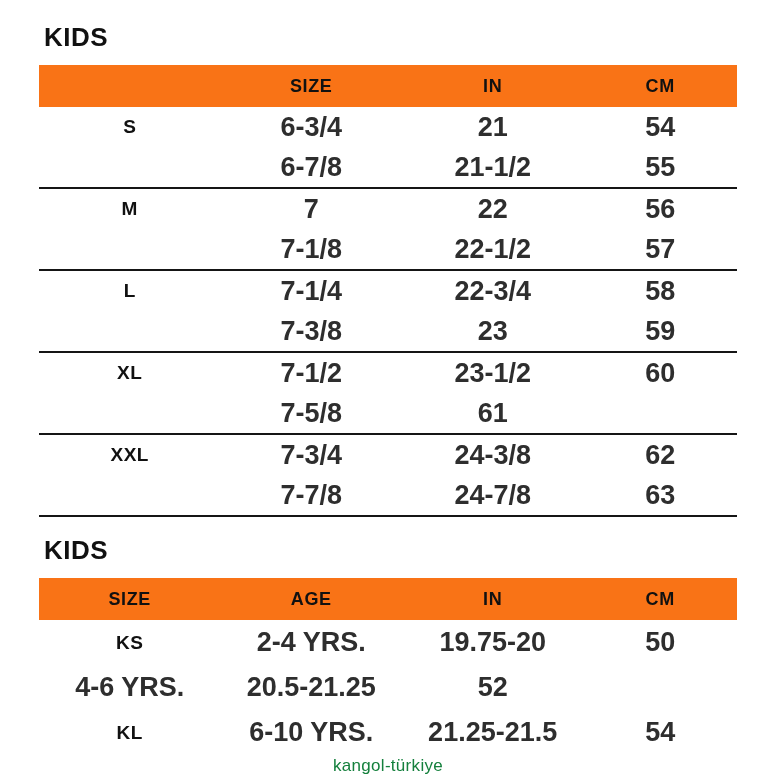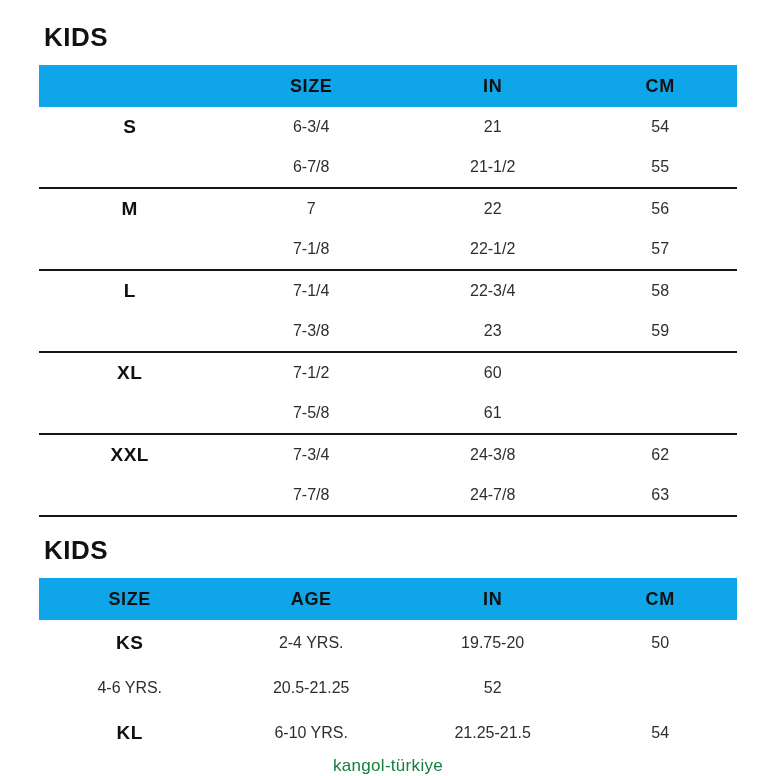--- a/index.html
+++ b/index.html
@@ -29,43 +29,43 @@
   }
   .size-table {
     width: 100%;
   }
   .grid-row {
     display: grid;
     grid-template-columns: 26% 26% 26% 22%;
     align-items: center;
   }
   .thead {
-    background: #0ea5e9;
+    background: #f97316;
     height: 42px;
   }
   .th {
     text-align: center;
     font-weight: 800;
     font-size: 18px;
     letter-spacing: 0.6px;
     color: #111111;
   }
   .adult-group {
     border-bottom: 2px solid #151515;
   }
   .tr {
     height: 40px;
   }
   .kids-tr {
     height: 45px;
   }
   .td {
     text-align: center;
-    font-size: 16px;
-    font-weight: 400;
+    font-size: 27px;
+    font-weight: 700;
     color: #2e2e2e;
   }
   .td.row-label {
     font-weight: 800;
     font-size: 19px;
     letter-spacing: 0.5px;
     color: #111111;
   }
   .page-footer {
     text-align: center;
@@ -133,20 +133,21 @@
         <div class="td">7-3/8</div>
         <div class="td">23</div>
         <div class="td">59</div>
       </div>
     </div>
 
     <div class="adult-group">
       <div class="grid-row tr">
         <div class="td row-label">XL</div>
         <div class="td">7-1/2</div>
+        <div class="td">23-1/2</div>
         <div class="td">60</div>
       </div>
       <div class="grid-row tr">
         <div class="td row-label"></div>
         <div class="td">7-5/8</div>
         <div class="td">61</div>
       </div>
     </div>
 
     <div class="adult-group">

